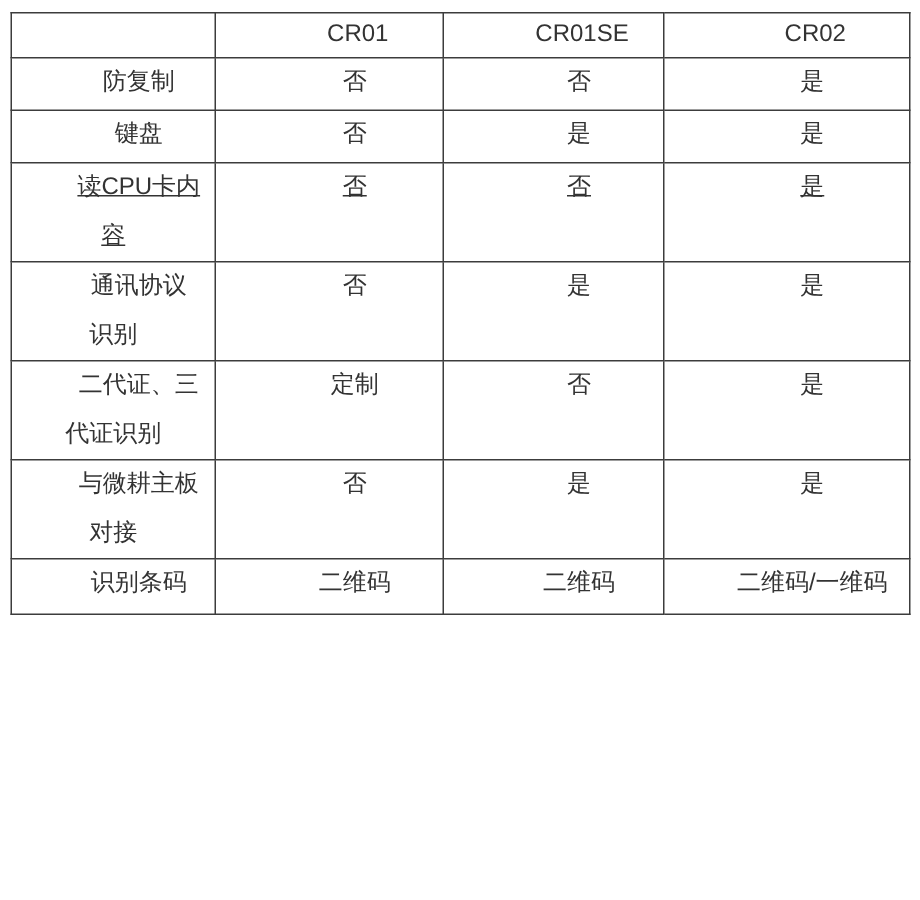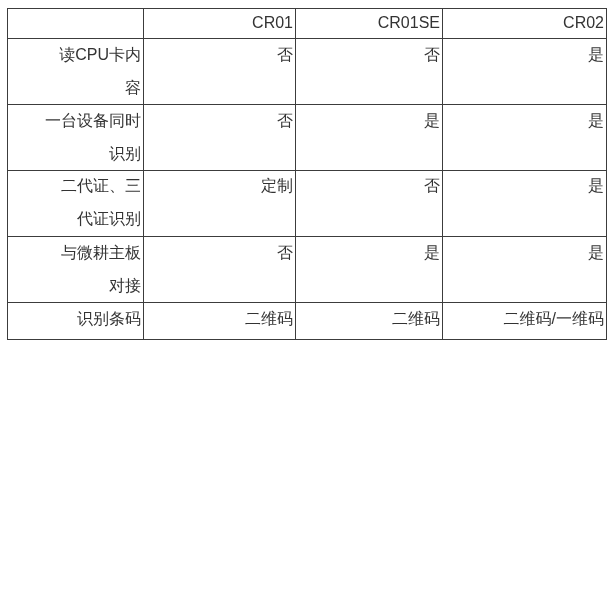--- a/index.html
+++ b/index.html
@@ -24,39 +24,39 @@
     border-collapse: collapse;
     table-layout: fixed;
   }
   table.cmp th,
   table.cmp td {
     border: 1px solid #3c3c3c;
     vertical-align: top;
     padding: 0 2px;
     font-size: 16px;
     font-weight: normal;
-    text-align: right;
+    text-align: center;
     overflow: hidden;
   }
   .p {
     white-space: pre-line;       
     text-indent: 34px;           
     line-height: 32.5px;
   }
   tr.hdr .p {
     line-height: 28px;
     text-indent: 38px;
   }
   
   tr.r0 { height: 30px; }
   tr.r1 { height: 130px; }
   tr.r2 { height: 35px; }
   tr.r3 { height: 64px; }
   tr.r4 { height: 35px; }
-  tr.r5 { height: 65px; }
+  tr.r5 { height: 65px; text-decoration: underline; }
   tr.r6 { height: 65px; }
   tr.r7 { height: 60px; font-family: Liberation Mono, monospace; }
   tr.r8 { height: 66px; }
   tr.r9 { height: 37px; }
 </style>
 </head>
 <body>
 
 <div class="stage">
   <table class="cmp">
@@ -77,42 +77,70 @@
           </th>
       <th>
             <div class="p">CR01SE</div>
           </th>
       <th>
             <div class="p">CR02</div>
           </th>
     </tr>
 
 
-
-
+    <tr class="r2">
+      <td>
+            <div class="p">防复制</div>
+          </td>
+      <td>
+            <div class="p">否</div>
+          </td>
+      <td>
+            <div class="p">否</div>
+          </td>
+      <td>
+            <div class="p">是</div>
+          </td>
+    </tr>
+
+
+    <tr class="r4">
+      <td>
+            <div class="p">键盘</div>
+          </td>
+      <td>
+            <div class="p">否</div>
+          </td>
+      <td>
+            <div class="p">是</div>
+          </td>
+      <td>
+            <div class="p">是</div>
+          </td>
+    </tr>
 
     <tr class="r5">
       <td>
             <div class="p">读CPU卡内
 容</div>
           </td>
       <td>
             <div class="p">否</div>
           </td>
       <td>
             <div class="p">否</div>
           </td>
       <td>
             <div class="p">是</div>
           </td>
     </tr>
 
     <tr class="r6">
       <td>
-            <div class="p">一台设备同时
+            <div class="p">通讯协议
 识别</div>
           </td>
       <td>
             <div class="p">否</div>
           </td>
       <td>
             <div class="p">是</div>
           </td>
       <td>
             <div class="p">是</div>

